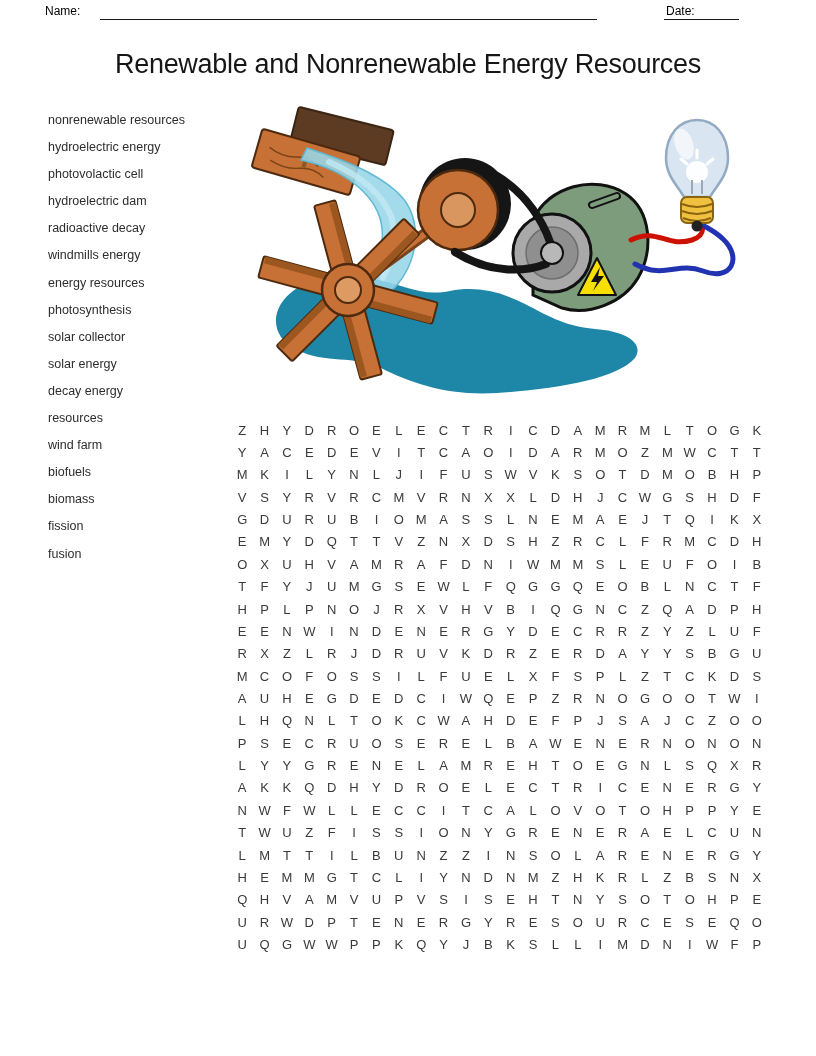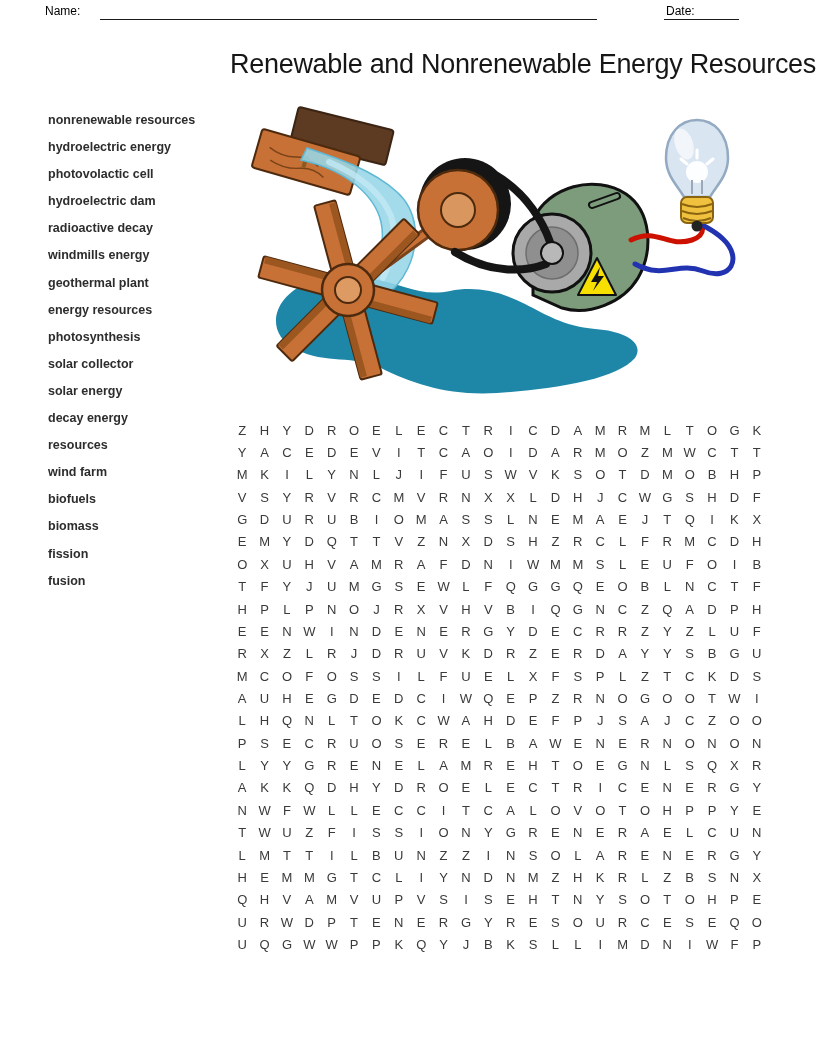--- a/index.html
+++ b/index.html
@@ -18,26 +18,26 @@
   .hdr-label { position:absolute; top:2px; font-size:12px; color:#000; }
   .name-label { left:0; }
   .date-label { left:577px;margin-left:44px; }
   .write-line { position:absolute; top:0; height:18px; border-bottom:1.6px solid #1a1a1a; }
   .name-line { left:55px; width:497px; }
   .date-line { left:619px; width:75px; }
 
   
   .title {
     position:absolute; top:49px; left:0; width:100%;
-    text-align:right; font-size:27px; font-weight:400;
+    text-align:center; font-size:27px; font-weight:400;
     letter-spacing:-0.3px; color:#161616;
   }
 
   
-  .word-list { position:absolute; left:48px; top:107px; width:190px;font-weight:bold; }
+  .word-list { position:absolute; left:48px; top:107px; width:190px; }
   .word-item {
     height:27.1px; line-height:27.1px;
     font-size:12.5px; color:#2d2d2d; white-space:nowrap;
   }
 
   
   .illustration { position:absolute; left:245px; top:100px; width:500px; height:305px; }
 
   
   .grid {
@@ -66,21 +66,20 @@
 
   <h1 class="title">Renewable and Nonrenewable Energy Resources</h1>
 
   <div class="word-list">
       <div class="word-item">nonrenewable resources</div>
       <div class="word-item">hydroelectric energy</div>
       <div class="word-item">photovolactic cell</div>
       <div class="word-item">hydroelectric dam</div>
       <div class="word-item">radioactive decay</div>
       <div class="word-item">windmills energy</div>
-      <div class="word-item">geothermal plant</div>
       <div class="word-item">energy resources</div>
       <div class="word-item">photosynthesis</div>
       <div class="word-item">solar collector</div>
       <div class="word-item">solar energy</div>
       <div class="word-item">decay energy</div>
       <div class="word-item">resources</div>
       <div class="word-item">wind farm</div>
       <div class="word-item">biofuels</div>
       <div class="word-item">biomass</div>
       <div class="word-item">fission</div>

